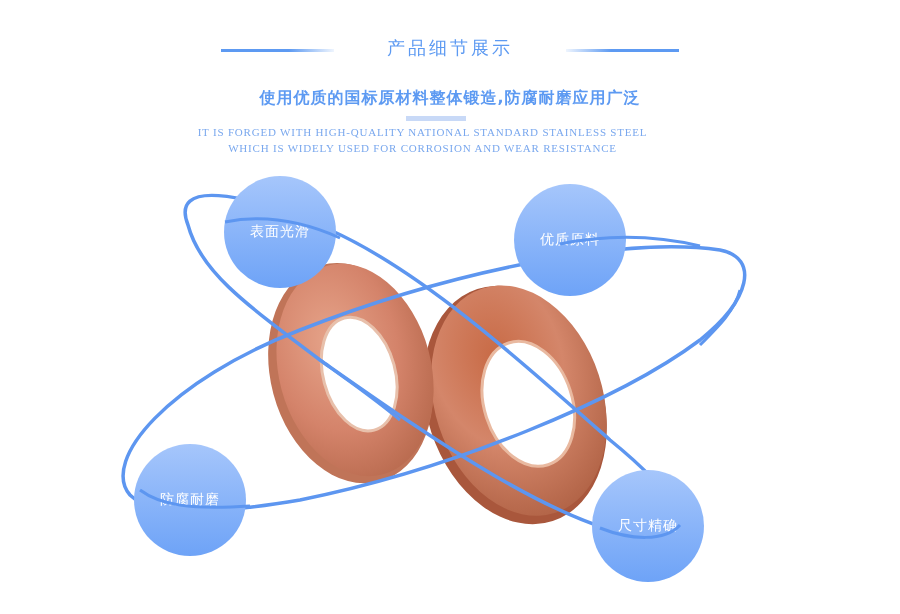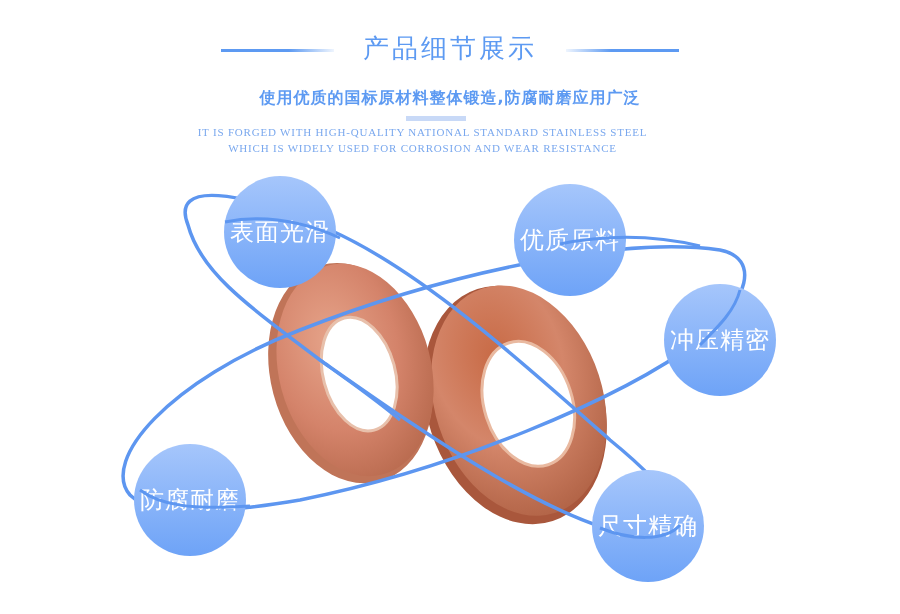--- a/index.html
+++ b/index.html
@@ -2,30 +2,30 @@
 <html><head>
 <meta charset="utf-8">
 <style>
   html, body { margin:0; padding:0; background:#ffffff; }
   body { width:900px; height:614px; position:relative; overflow:hidden; font-family:"DejaVu Sans", sans-serif; }
   .title-row { position:absolute; top:28px; left:0; width:900px; height:40px; }
   .title-line-left { position:absolute; left:221px; top:21px; width:113px; height:3px;
     background:linear-gradient(to right, #5d9af2 0%, #5d9af2 60%, rgba(93,154,242,0.1) 100%); }
   .title-line-right { position:absolute; left:566px; top:21px; width:113px; height:3px;
     background:linear-gradient(to left, #5d9af2 0%, #5d9af2 60%, rgba(93,154,242,0.1) 100%); }
-  .title { position:absolute; left:340px; top:0; width:220px; text-align:center; font-size:26px; color:#5d9af2; letter-spacing:3px; line-height:40px; }
+  .title { position:absolute; left:340px; top:0; width:220px; text-align:center; font-size:18px; color:#5d9af2; letter-spacing:3px; line-height:40px; }
   .subtitle { position:absolute; top:88px; left:0; width:900px; text-align:center; font-size:16px; font-weight:bold; color:#5d9af2; letter-spacing:1px; }
   .underline-bar { position:absolute; left:406px; top:116px; width:60px; height:5px; background:#c8d9f7; }
   .en { position:absolute; left:6px; width:833px; text-align:center; font-family:Liberation Serif, serif; font-size:11px; color:#7aa8ee; letter-spacing:0.8px; }
   .en1 { top:126px; } .en2 { top:142px; }
   .scene { position:absolute; left:0; top:0; width:900px; height:614px; }
   .bubble { position:absolute; width:112px; height:112px; border-radius:50%;
     background:linear-gradient(to bottom, #a6c6fb 0%, #6ea3f7 100%);
     display:flex; align-items:center; justify-content:center; }
-  .bubble span { color:#ffffff; font-size:24px; letter-spacing:1px; }
+  .bubble span { color:#ffffff; font-size:14px; letter-spacing:1px; }
   .bubble.center { background:linear-gradient(to bottom, rgba(125,165,245,0.85) 0%, rgba(90,120,215,0.85) 100%); }
 </style>
 </head>
 <body>
 
 <div class="title-row">
   <div class="title-line-left"></div>
   <div class="title">产品细节展示</div>
   <div class="title-line-right"></div>
 </div>
@@ -68,23 +68,20 @@
     <path d="M 188 225 C 170 180, 240 190, 330 230 C 420 270, 520 360, 610 440 C 690 505, 700 545, 650 538 C 560 530, 420 430, 320 360 C 240 300, 200 270, 188 225 Z" fill="none" stroke="#5d96f0" stroke-width="3.5"></path>
     <path d="M 130 495 C 100 460, 170 380, 300 330 C 440 275, 620 235, 720 250 C 760 258, 750 300, 700 340 C 620 400, 450 470, 300 500 C 180 520, 145 510, 130 495 Z" fill="none" stroke="#5d96f0" stroke-width="3.5"></path>
   </svg>
 
   <div class="bubble" style="left:224px;top:176px;">
     <span>表面光滑</span>
   </div>
   <div class="bubble" style="left:514px;top:184px;">
     <span>优质原料</span>
   </div>
-  <div class="bubble" style="left:664px;top:284px;">
-    <span>冲压精密</span>
-  </div>
   <div class="bubble" style="left:134px;top:444px;">
     <span>防腐耐磨</span>
   </div>
   <div class="bubble" style="left:592px;top:470px;text-align:center;">
     <span>尺寸精确</span>
   </div>
 
   <svg width="900" height="614" style="position:absolute;left:0;top:0;pointer-events:none;">
     <path d="M 225 222 C 260 215, 300 220, 340 238" fill="none" stroke="#5d96f0" stroke-width="3"></path>
     <path d="M 560 244 C 600 236, 650 234, 700 246" fill="none" stroke="#5d96f0" stroke-width="3"></path>

